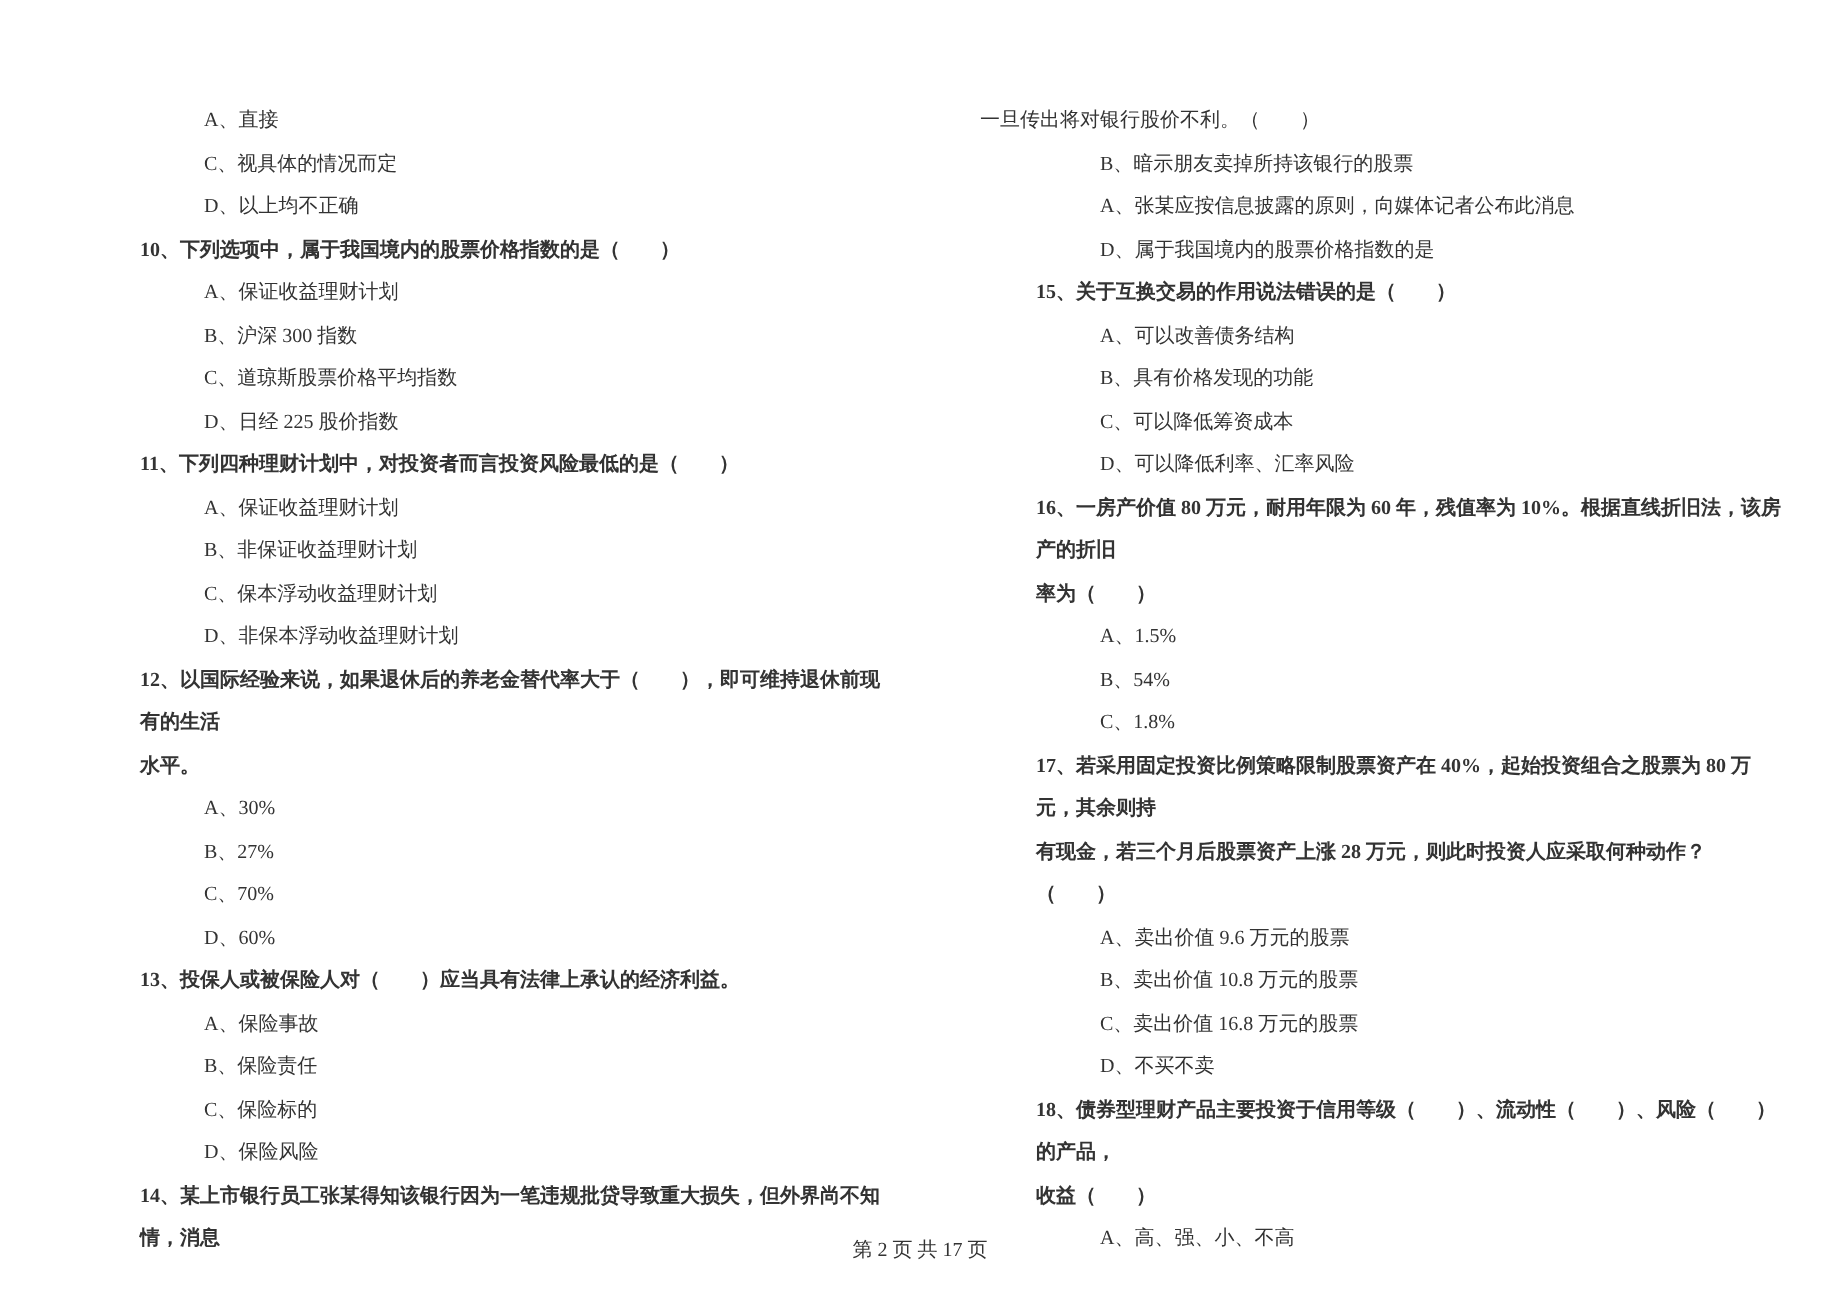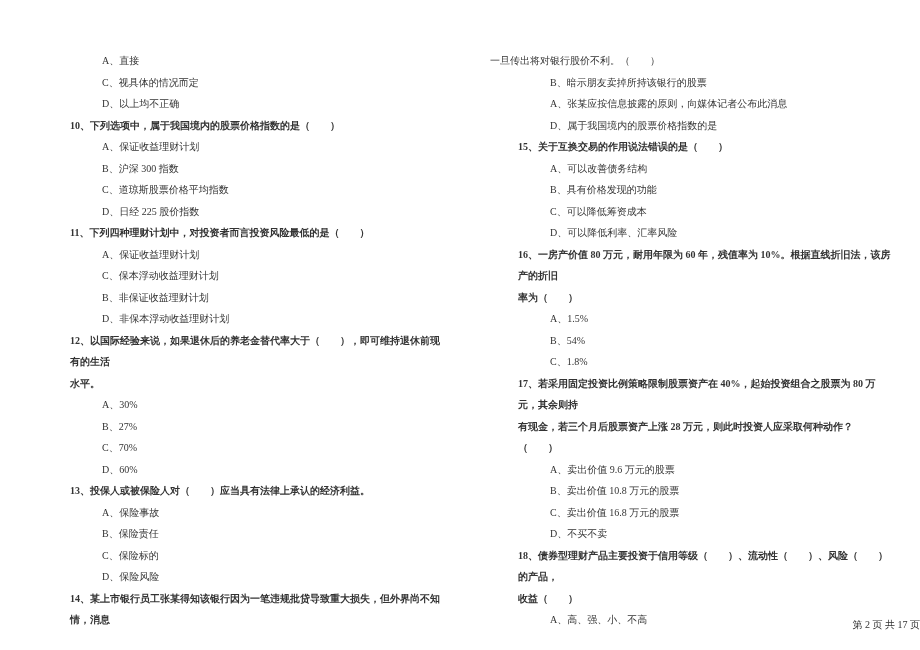--- a/index.html
+++ b/index.html
@@ -22,43 +22,43 @@
       line-height: 2.15;
     }
     .indent1 { padding-left: 74px; }
     .indent2 { padding-left: 42px; font-weight: bold; }
     .indent3 { padding-left: 14px; }
     .footer {
       position: absolute;
       bottom: 18px;
       left: 0;
       width: 100%;
-      text-align: right;
+      text-align: center;
       font-size: 10px;
     }
   </style>
 </head>
 <body>
 
 <div class="two-col">
   <div class="col">
     <div class="indent1">A、直接</div>
     <div class="indent1">C、视具体的情况而定</div>
     <div class="indent1">D、以上均不正确</div>
 
     <div class="indent2">10、下列选项中，属于我国境内的股票价格指数的是（　　）</div>
     <div class="indent1">A、保证收益理财计划</div>
     <div class="indent1">B、沪深 300 指数</div>
     <div class="indent1">C、道琼斯股票价格平均指数</div>
     <div class="indent1">D、日经 225 股价指数</div>
 
     <div class="indent2">11、下列四种理财计划中，对投资者而言投资风险最低的是（　　）</div>
     <div class="indent1">A、保证收益理财计划</div>
+    <div class="indent1">B、非保证收益理财计划</div>
     <div class="indent1">C、保本浮动收益理财计划</div>
-    <div class="indent1">B、非保证收益理财计划</div>
     <div class="indent1">D、非保本浮动收益理财计划</div>
 
     <div class="indent2">12、以国际经验来说，如果退休后的养老金替代率大于（　　），即可维持退休前现有的生活</div>
     <div class="indent2">水平。</div>
     <div class="indent1">A、30%</div>
     <div class="indent1">B、27%</div>
     <div class="indent1">C、70%</div>
     <div class="indent1">D、60%</div>
 
     <div class="indent2">13、投保人或被保险人对（　　）应当具有法律上承认的经济利益。</div>

